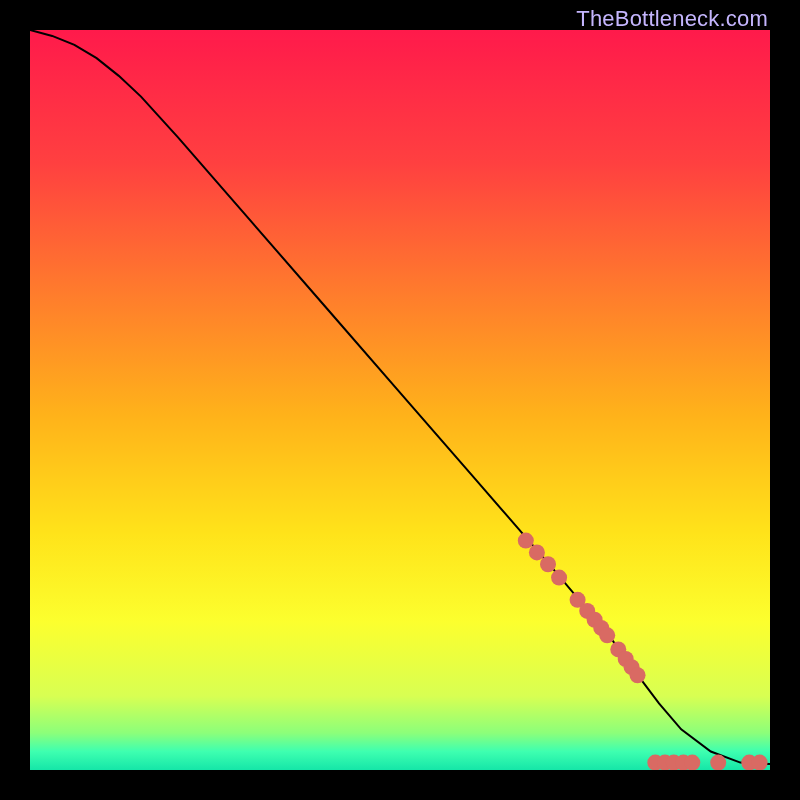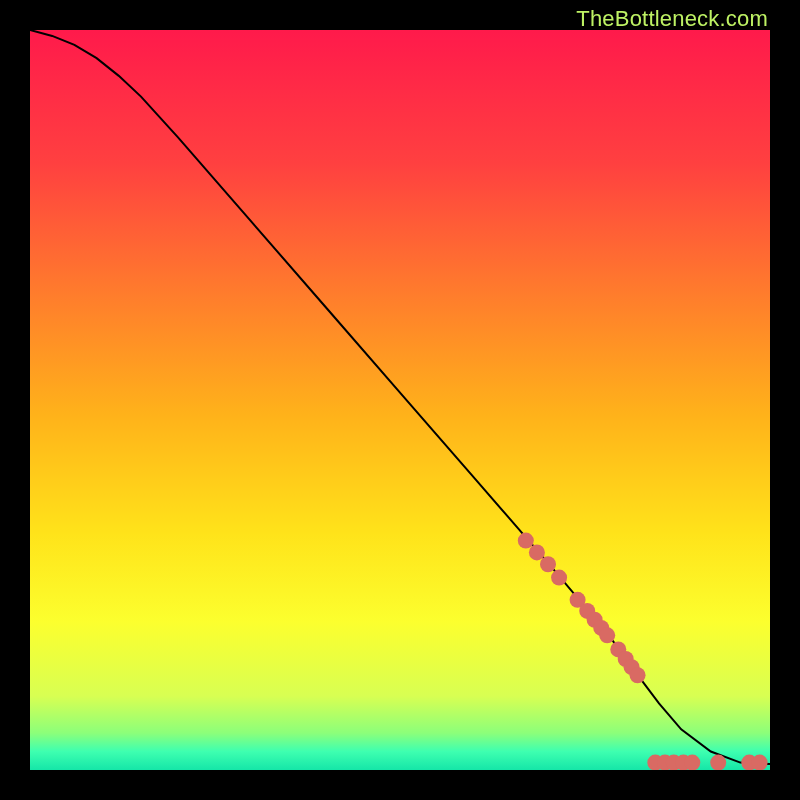--- a/index.html
+++ b/index.html
@@ -23,21 +23,21 @@
     position: absolute;
     left: 0;
     top: 0;
     width: 740px;
     height: 740px;
   }
   .watermark {
     position: absolute;
     top: 6px;
     right: 32px;
-    color: #bef264;
+    color: #c4b5fd;
     font-size: 22px;
     font-weight: 500;
     letter-spacing: 0.2px;
     user-select: none;
   }
   svg { display: block; }
 </style>
 </head>
 <body>
 

